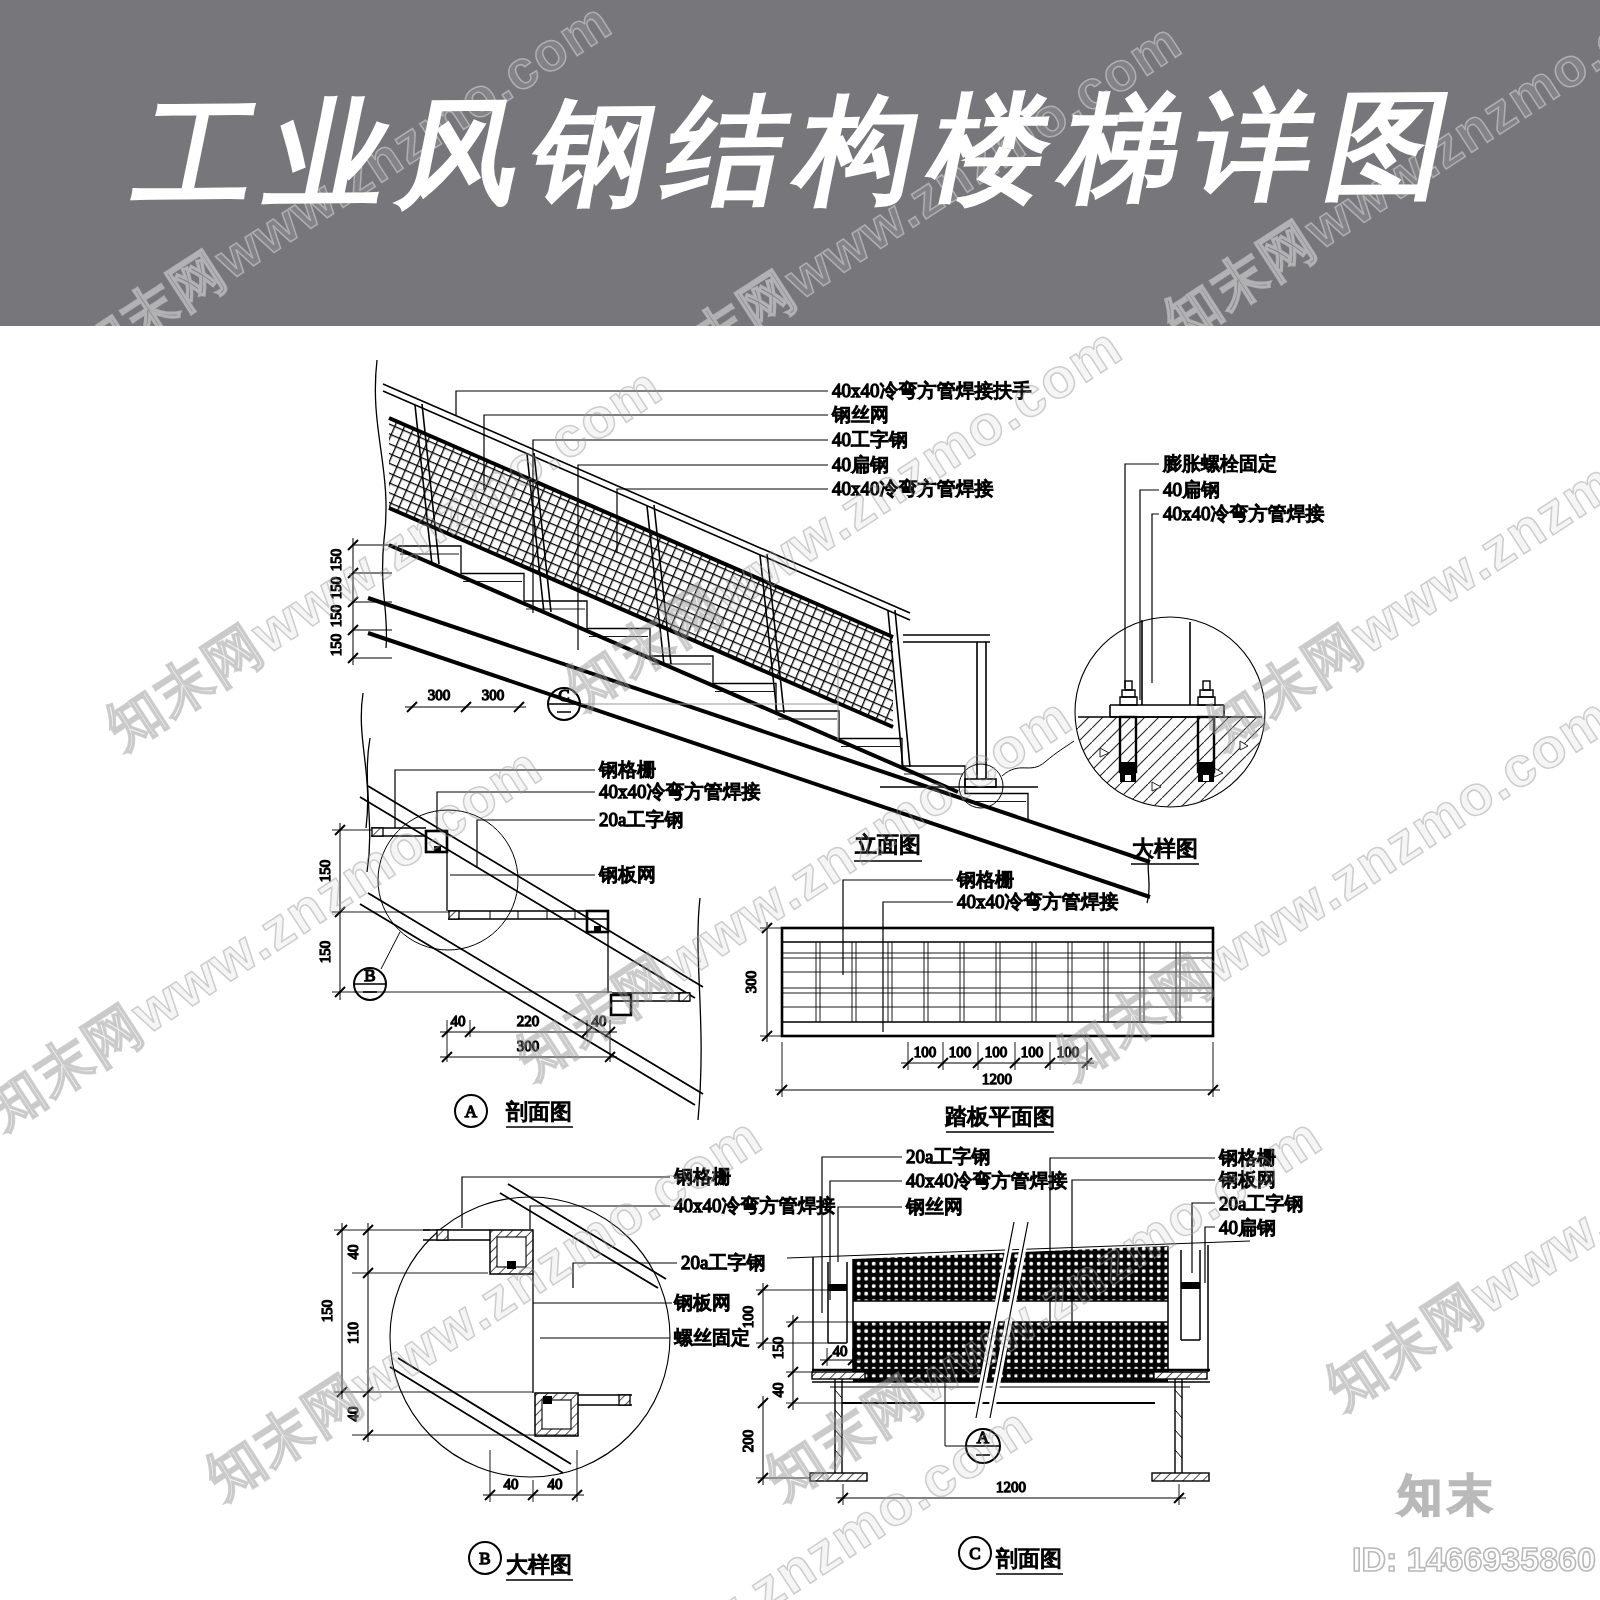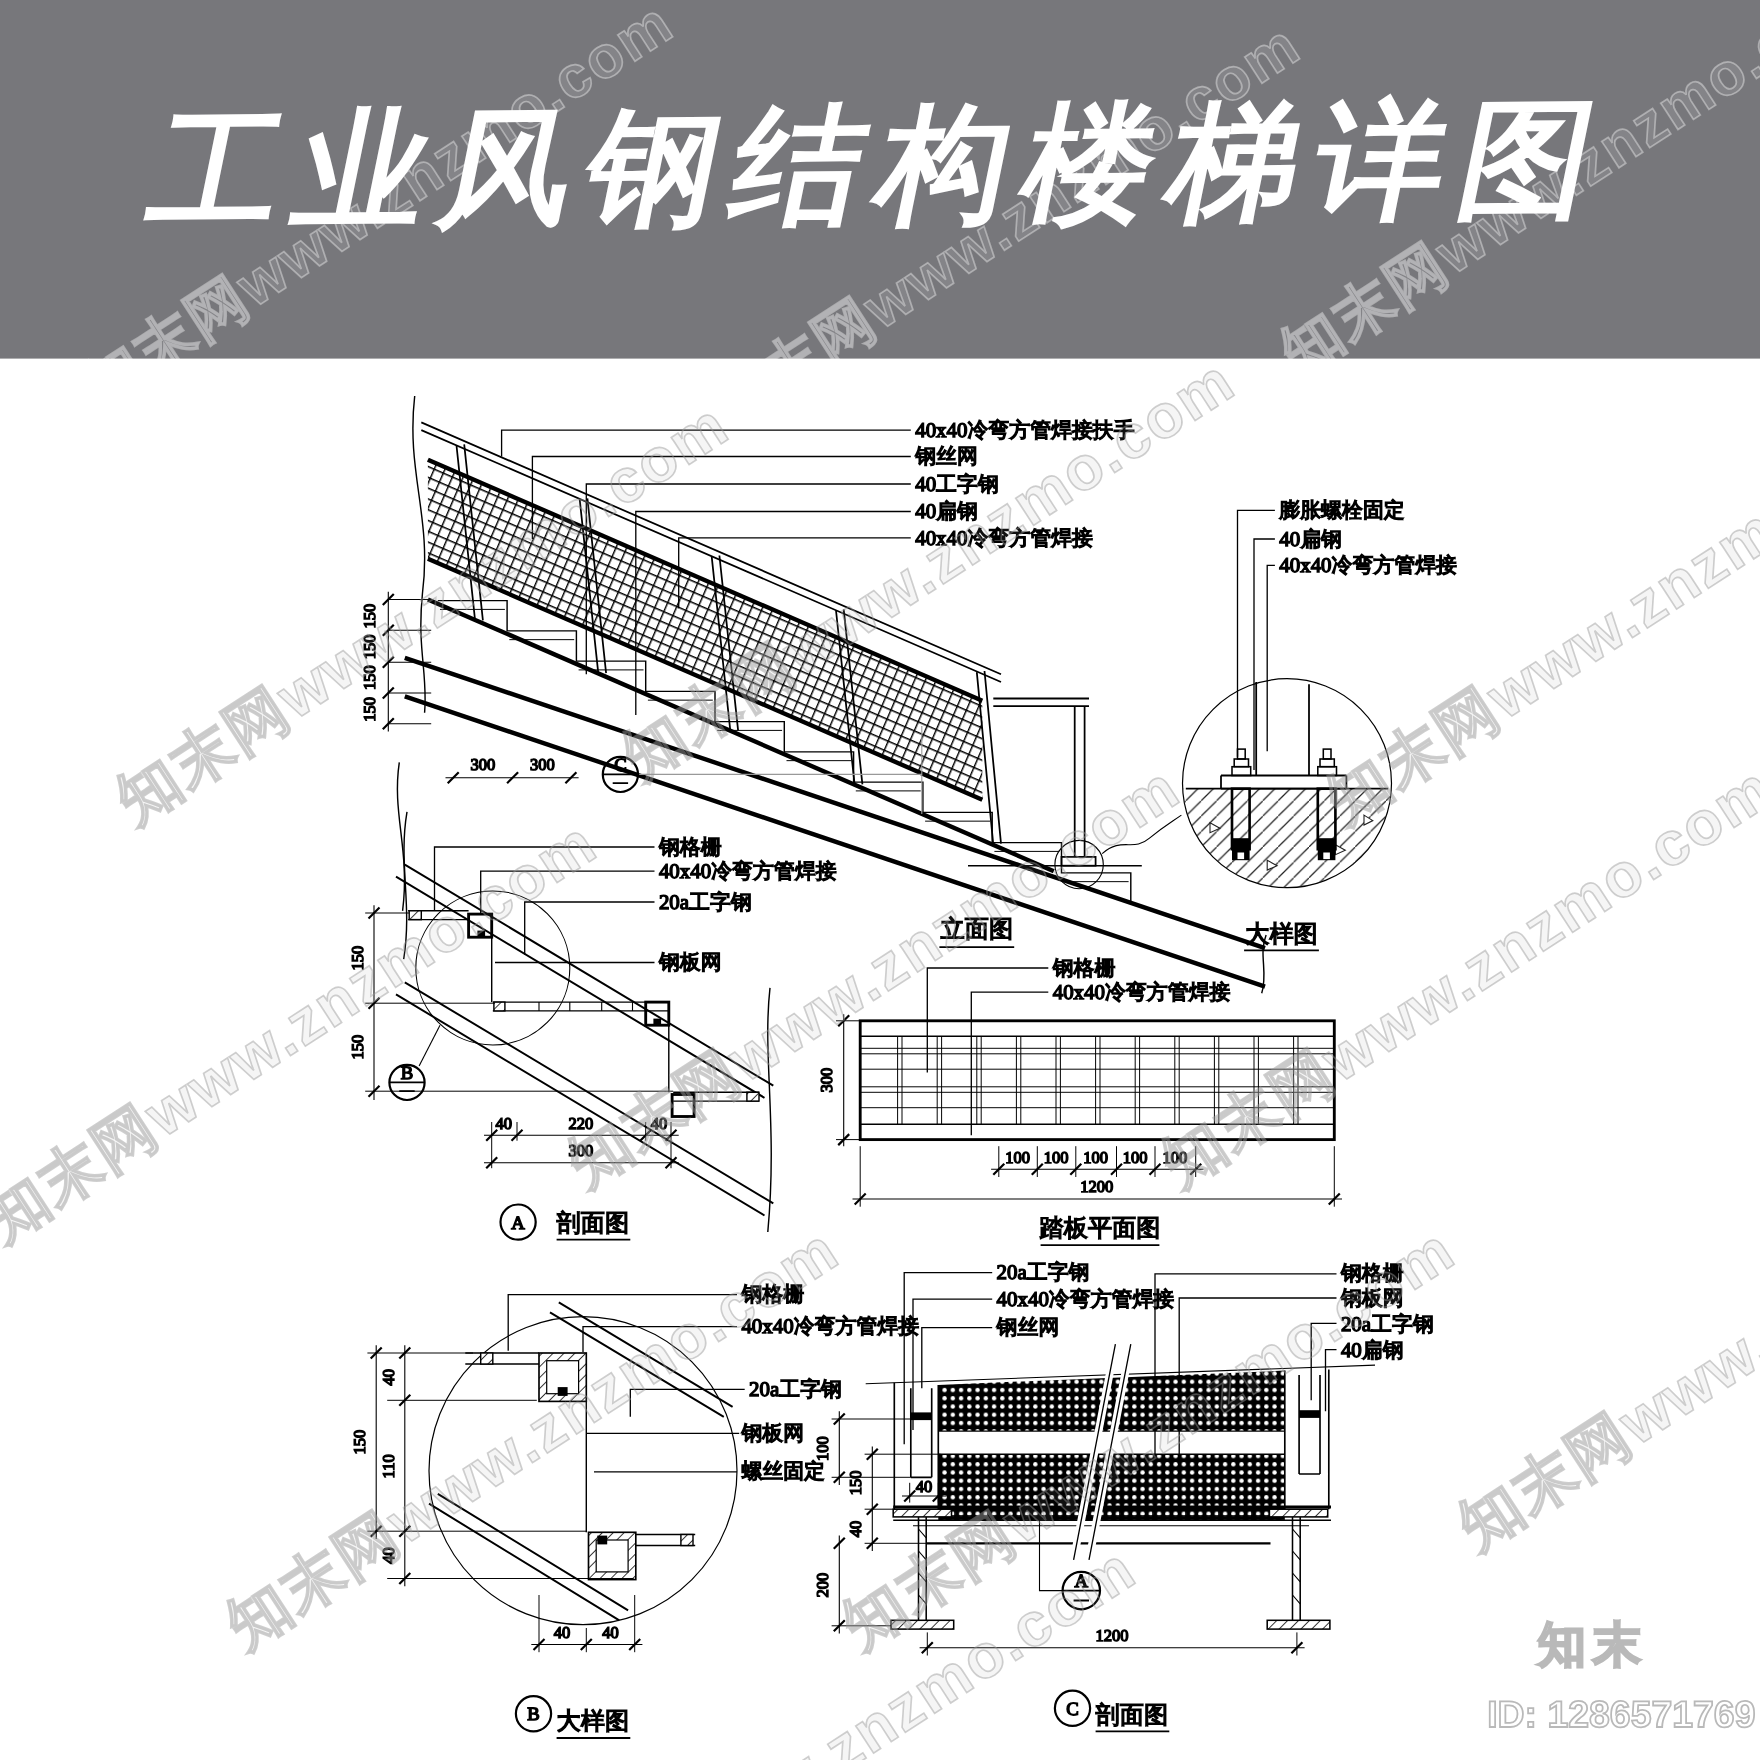--- a/index.html
+++ b/index.html
@@ -501,13 +501,13 @@
 <div class="wm wm-page" style="left:1160px;top:520px">知末网www.znzmo.com</div>
 <div class="wm wm-page" style="left:-60px;top:900px">知末网www.znzmo.com</div>
 <div class="wm wm-page" style="left:470px;top:850px">知末网www.znzmo.com</div>
 <div class="wm wm-page" style="left:1010px;top:850px">知末网www.znzmo.com</div>
 <div class="wm wm-page" style="left:160px;top:1270px">知末网www.znzmo.com</div>
 <div class="wm wm-page" style="left:720px;top:1270px">知末网www.znzmo.com</div>
 <div class="wm wm-page" style="left:1280px;top:1180px">知末网www.znzmo.com</div>
 <div class="wm wm-page" style="left:430px;top:1560px">知末网www.znzmo.com</div>
 
 <div class="corner-logo">知末</div>
-<div class="corner-id">ID: 1286571769</div>
+<div class="corner-id">ID: 1466935860</div>
 
 </body></html>

